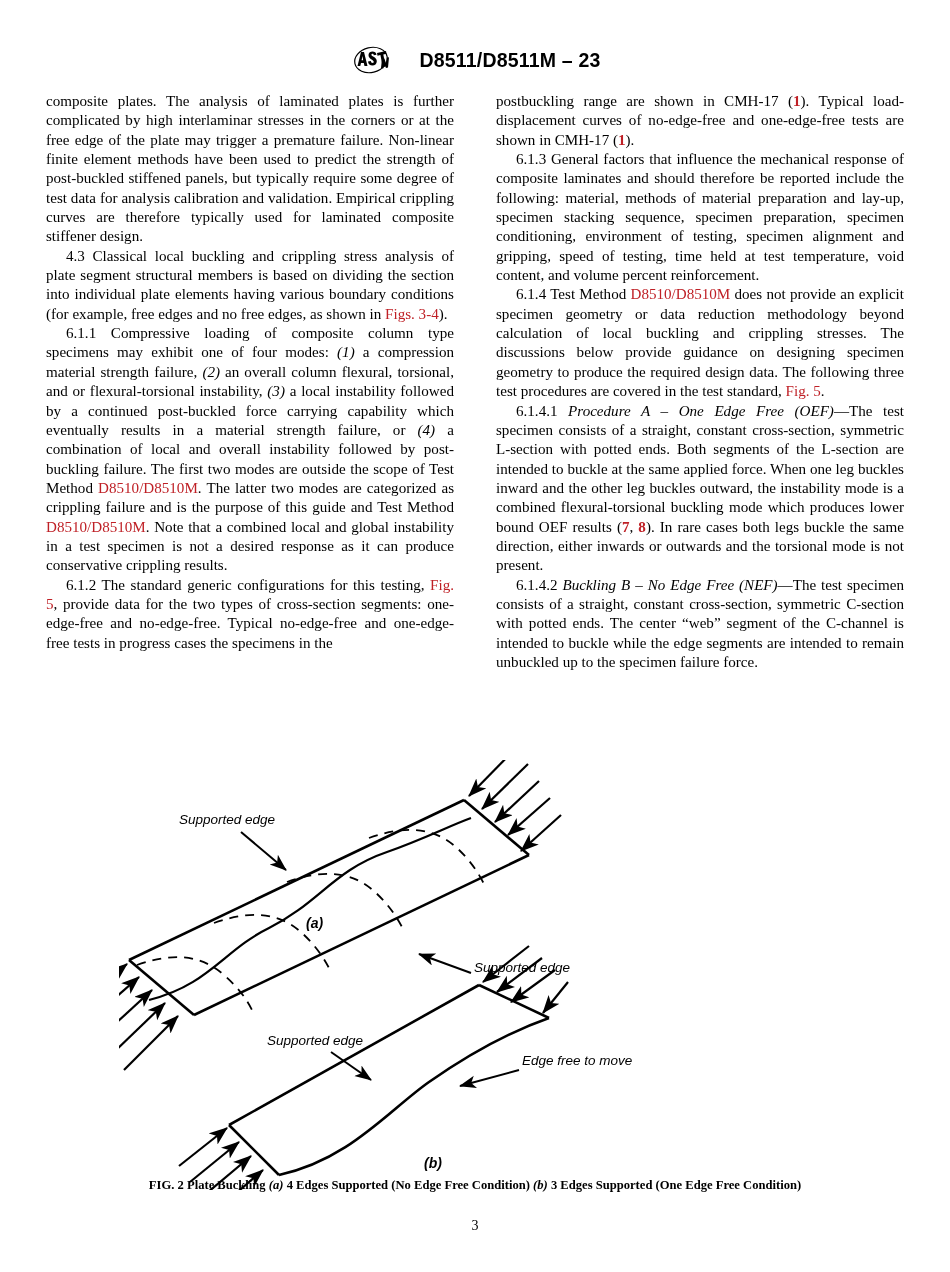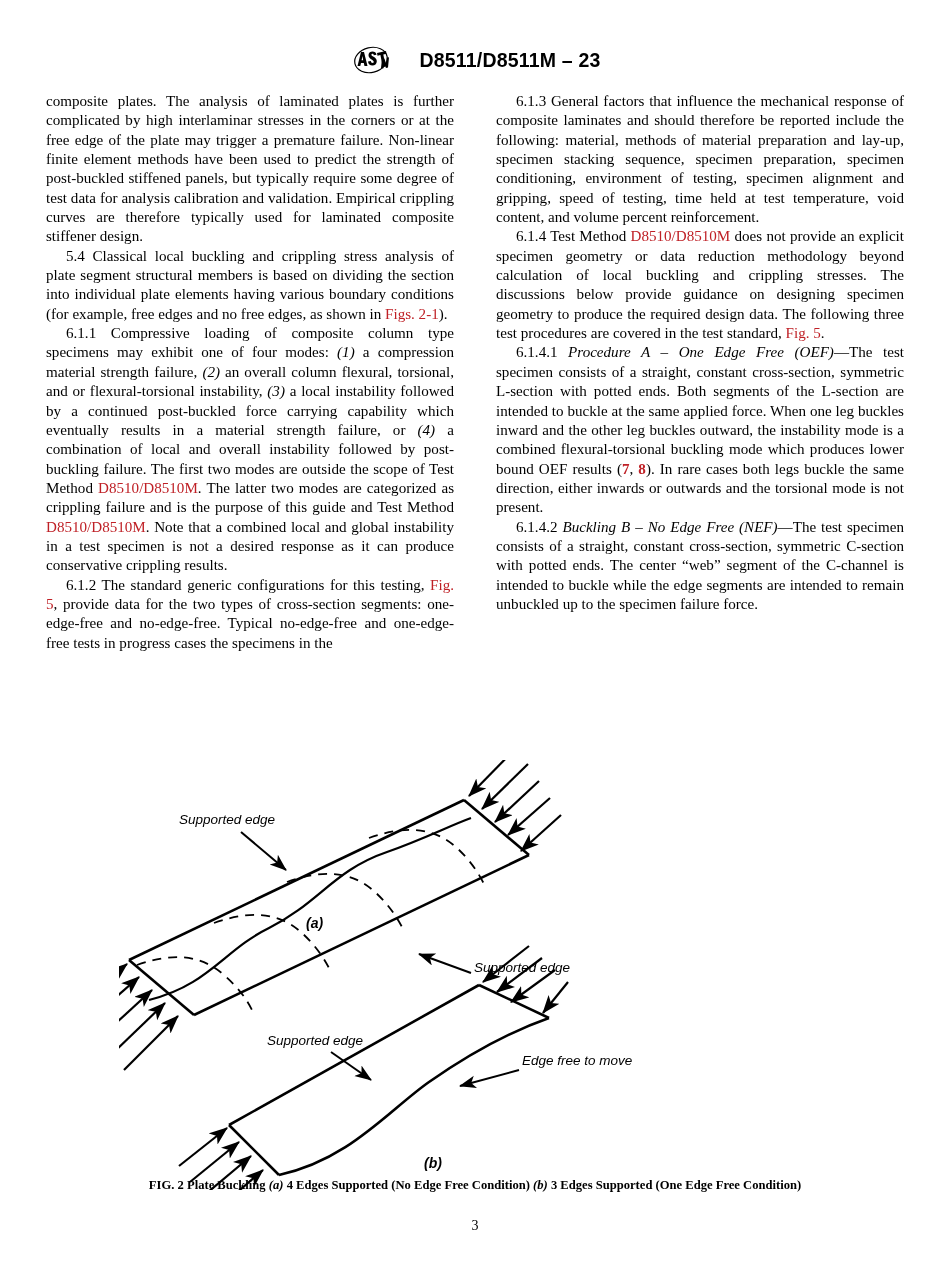--- a/index.html
+++ b/index.html
@@ -141,26 +141,27 @@
         <path d="M64 48 L66 30 L70.5 29 L74 38 L75.5 27.5 L80 26.5 L78 47 L74 48 L70 38.5 L68.5 49 Z"></path>
       </g>
     </svg>
     <div class="header-title">D8511/D8511M – 23</div>
   </div>
 
   <div class="columns">
 
     <div class="col">
       <p class="noindent"><span>composite plates. The analysis of laminated plates is further complicated by high interlaminar stresses in the corners or at the free edge of the plate may trigger a premature failure. Non-linear finite element methods have been used to predict the strength of post-buckled stiffened panels, but typically require some degree of test data for analysis calibration and validation. Empirical crippling curves are therefore typically used for laminated composite stiffener design.</span></p>
-      <p class="indent"><span>5.4  Classical local buckling and crippling stress analysis of plate segment structural members is based on dividing the section into individual plate elements having various boundary conditions (for example, free edges and no free edges, as shown in </span><span class="ref">Figs. 2-1</span><span>).</span></p>
+      <p class="indent"><span>4.3  Classical local buckling and crippling stress analysis of plate segment structural members is based on dividing the section into individual plate elements having various boundary conditions (for example, free edges and no free edges, as shown in </span><span class="ref">Figs. 3-4</span><span>).</span></p>
       <p class="indent"><span>6.1.1  Compressive loading of composite column type specimens may exhibit one of four modes: </span><span class="ital">(1)</span><span> a compression material strength failure, </span><span class="ital">(2)</span><span> an overall column flexural, torsional, and or flexural-torsional instability, </span><span class="ital">(3)</span><span> a local instability followed by a continued post-buckled force carrying capability which eventually results in a material strength failure, or </span><span class="ital">(4)</span><span> a combination of local and overall instability followed by post-buckling failure. The first two modes are outside the scope of Test Method </span><span class="ref">D8510/D8510M</span><span>. The latter two modes are categorized as crippling failure and is the purpose of this guide and Test Method </span><span class="ref">D8510/D8510M</span><span>. Note that a combined local and global instability in a test specimen is not a desired response as it can produce conservative crippling results.</span></p>
       <p class="indent"><span>6.1.2  The standard generic configurations for this testing, </span><span class="ref">Fig. 5</span><span>, provide data for the two types of cross-section segments: one-edge-free and no-edge-free. Typical no-edge-free and one-edge-free tests in progress cases the specimens in the</span></p>
     </div>
 
     <div class="col">
+      <p class="noindent"><span>postbuckling range are shown in CMH-17 (</span><span class="ref bold">1</span><span>). Typical load-displacement curves of no-edge-free and one-edge-free tests are shown in CMH-17 (</span><span class="ref bold">1</span><span>).</span></p>
       <p class="indent"><span>6.1.3  General factors that influence the mechanical response of composite laminates and should therefore be reported include the following: material, methods of material preparation and lay-up, specimen stacking sequence, specimen preparation, specimen conditioning, environment of testing, specimen alignment and gripping, speed of testing, time held at test temperature, void content, and volume percent reinforcement.</span></p>
       <p class="indent"><span>6.1.4  Test Method </span><span class="ref">D8510/D8510M</span><span> does not provide an explicit specimen geometry or data reduction methodology beyond calculation of local buckling and crippling stresses. The discussions below provide guidance on designing specimen geometry to produce the required design data. The following three test procedures are covered in the test standard, </span><span class="ref">Fig. 5</span><span>.</span></p>
       <p class="indent"><span>6.1.4.1  </span><span class="ital">Procedure A – One Edge Free (OEF)</span><span>—The test specimen consists of a straight, constant cross-section, symmetric L-section with potted ends. Both segments of the L-section are intended to buckle at the same applied force. When one leg buckles inward and the other leg buckles outward, the instability mode is a combined flexural-torsional buckling mode which produces lower bound OEF results (</span><span class="ref bold">7</span><span>, </span><span class="ref bold">8</span><span>). In rare cases both legs buckle the same direction, either inwards or outwards and the torsional mode is not present.</span></p>
       <p class="indent"><span>6.1.4.2  </span><span class="ital">Buckling B – No Edge Free (NEF)</span><span>—The test specimen consists of a straight, constant cross-section, symmetric C-section with potted ends. The center “web” segment of the C-channel is intended to buckle while the edge segments are intended to remain unbuckled up to the specimen failure force.</span></p>
     </div>
 
   </div>
 
   <div class="figure-wrap">
     <svg class="figure-svg" width="700" height="430" viewBox="0 0 700 430">

